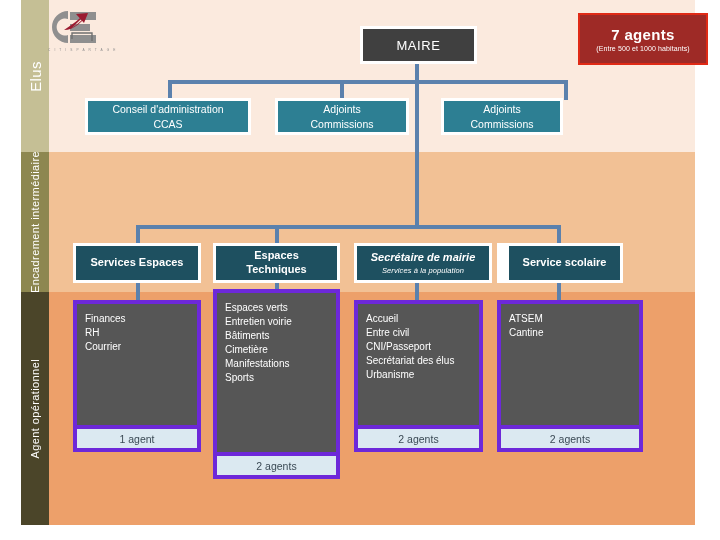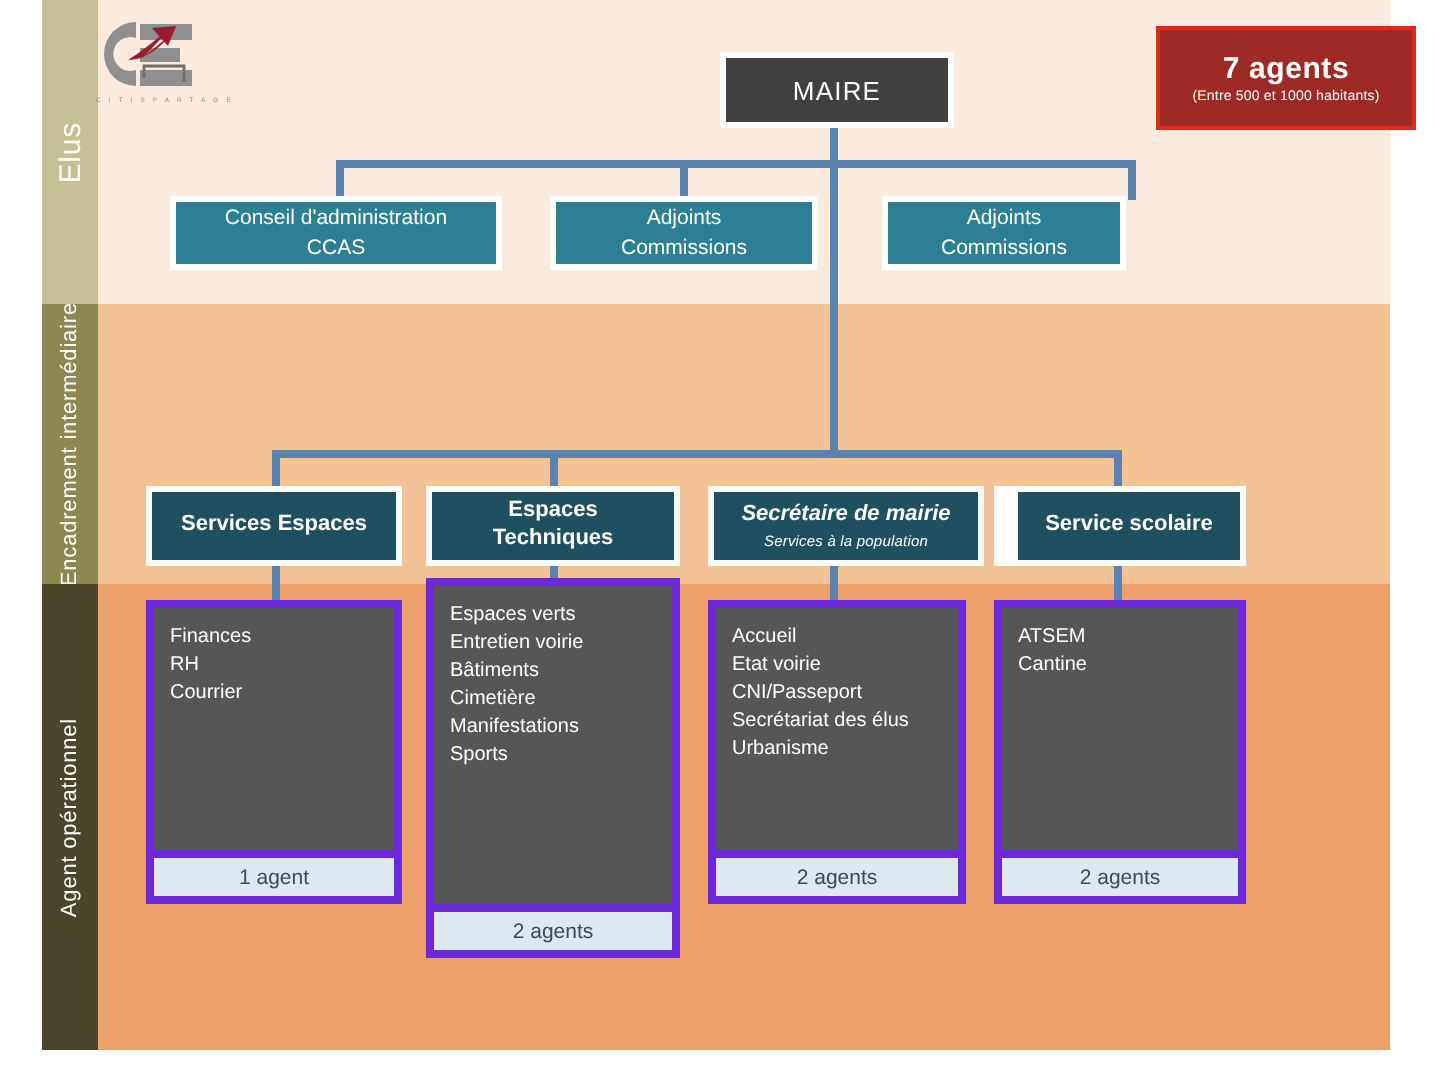--- a/index.html
+++ b/index.html
@@ -324,29 +324,29 @@
         <div>Cimetière</div>
         <div>Manifestations</div>
         <div>Sports</div>
       </div>
     <div class="agentcount">2 agents</div>
   </div>
 
   <div class="taskcard" style="left:354px; top:300px; width:129px; height:152px;">
     <div class="tasklist">
         <div>Accueil</div>
-        <div>Etat voirie</div>
+        <div>Entre civil</div>
         <div>CNI/Passeport</div>
         <div>Secrétariat des élus</div>
         <div>Urbanisme</div>
       </div>
     <div class="agentcount">2 agents</div>
   </div>
 
-  <div class="taskcard" style="left:497px; top:300px; width:126px; height:152px;">
+  <div class="taskcard" style="left:497px; top:300px; width:146px; height:152px;">
     <div class="tasklist">
         <div>ATSEM</div>
         <div>Cantine</div>
       </div>
     <div class="agentcount">2 agents</div>
   </div>
 
 </div>
 
 </body></html>

